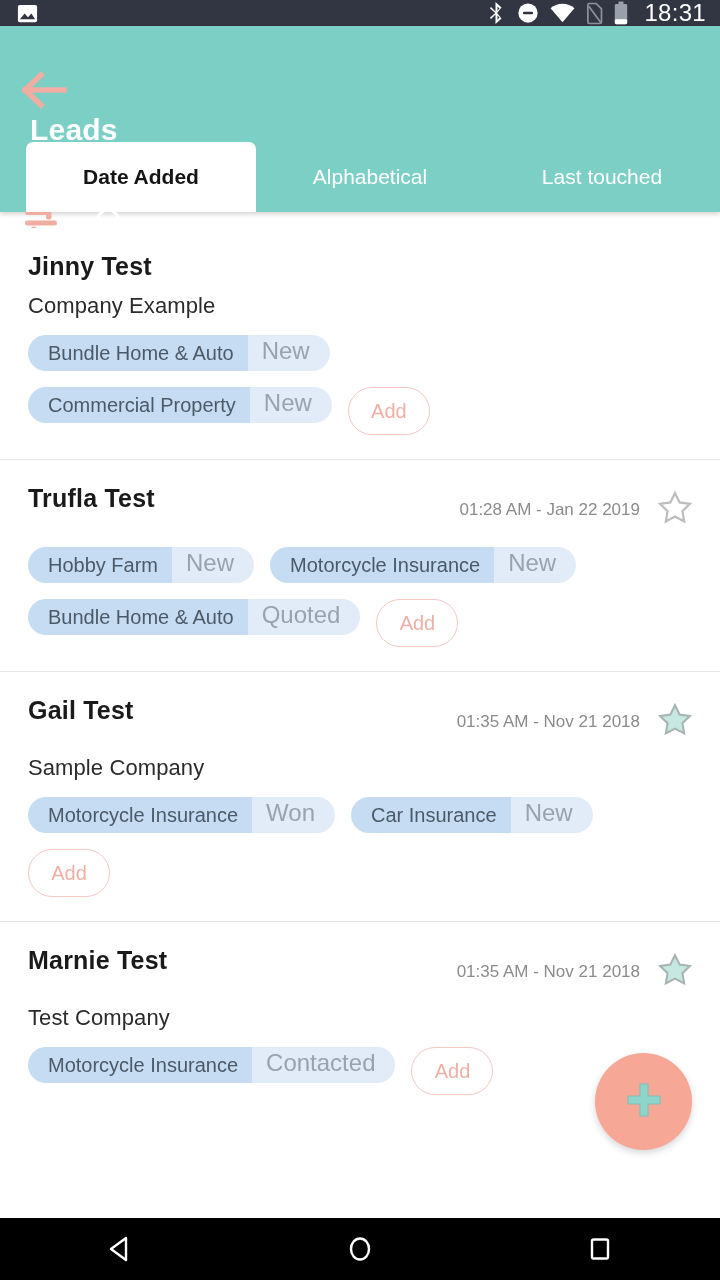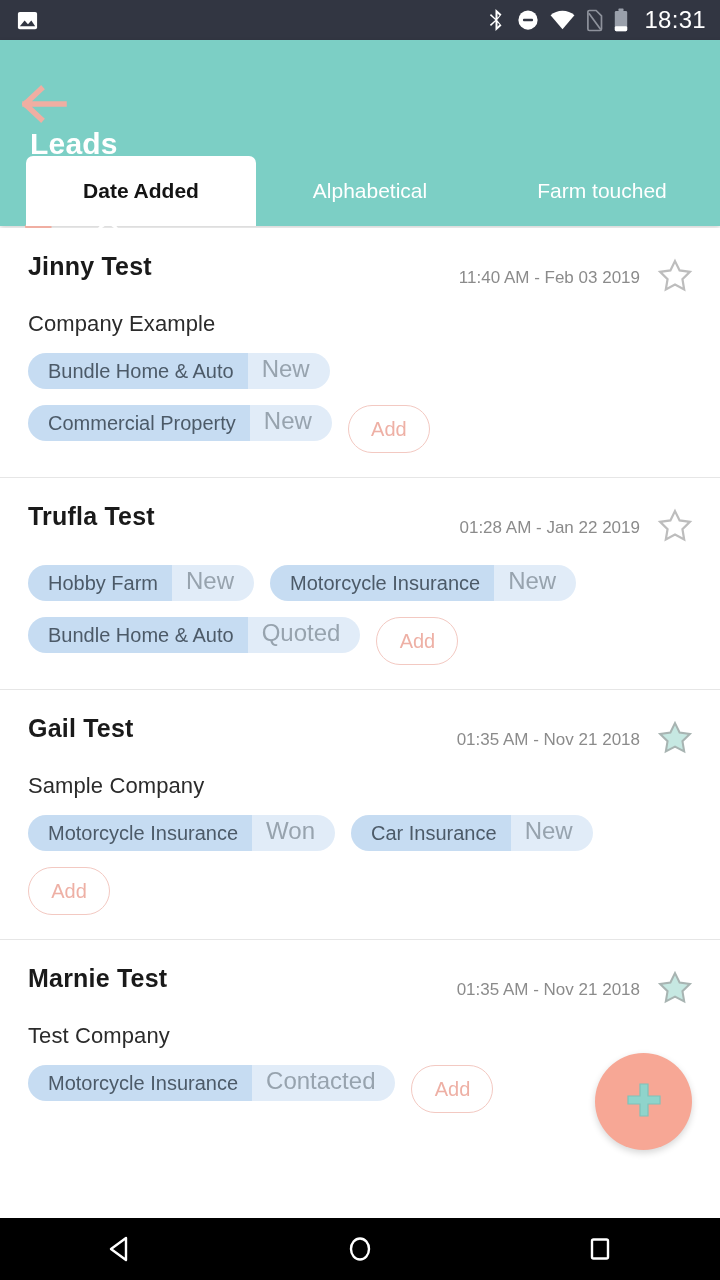--- a/index.html
+++ b/index.html
@@ -5,21 +5,21 @@
   * { margin:0; padding:0; box-sizing:border-box; }
   html,body {
     width:720px; height:1280px;
     font-family:"Liberation Sans", sans-serif;
     background:#ffffff; overflow:hidden;
   }
   #app { position:relative; width:720px; height:1280px; background:#ffffff; }
 
   
   .statusbar{
-    height:40px; background:#323642; display:flex; align-items:center;
+    height:26px; background:#323642; display:flex; align-items:center;
     padding:0 14px 0 16px; color:#ffffff;
   }
   .sb-left{ display:flex; align-items:center; gap:10px; }
   .sb-right{ margin-left:auto; display:flex; align-items:center; gap:11px; }
   .sb-clock{ font-size:24px; letter-spacing:.3px; color:#ffffff; margin-left:5px; }
   .sb-ico{ display:block; }
 
   
   .header{
     position:relative; background:#7CCFC5; height:186px;
@@ -166,37 +166,29 @@
               <circle cx="14" cy="14" r="10" fill="none" stroke="#ffffff" stroke-width="3"></circle>
               <path d="M21.5 21.5 L31 31" stroke="#ffffff" stroke-width="3.4" stroke-linecap="round"></path>
             </svg>
         </span>
       </div>
     </div>
 
     <div class="tabs">
       <div class="tab active">Date Added</div>
       <div class="tab t2">Alphabetical</div>
-      <div class="tab t3">Farm touched</div>
+      <div class="tab t3">Last touched</div>
     </div>
   </div>
 
   <div class="list">
 
     <div class="card">
       <div class="card-head">
         <div class="lead-name">Jinny Test</div>
-        <div class="meta">
-          <span class="timestamp">11:40 AM - Feb 03 2019</span>
-          <span>
-            <svg width="38" height="38" viewBox="0 0 24 24">
-                <path d="M12 2.6l2.9 5.9 6.5.9-4.7 4.6 1.1 6.5-5.8-3.1-5.8 3.1 1.1-6.5L2.6 9.4l6.5-.9z" fill="none" stroke="#bdbdbd" stroke-width="1.4"></path>
-              </svg>
-          </span>
-        </div>
       </div>
       <div class="company">Company Example</div>
       <div class="chips">
         <span class="chip">
           <span class="chip-label">Bundle Home &amp; Auto</span>
           <span class="chip-status">New</span>
         </span>
       </div>
       <div class="chips">
         <span class="chip">

